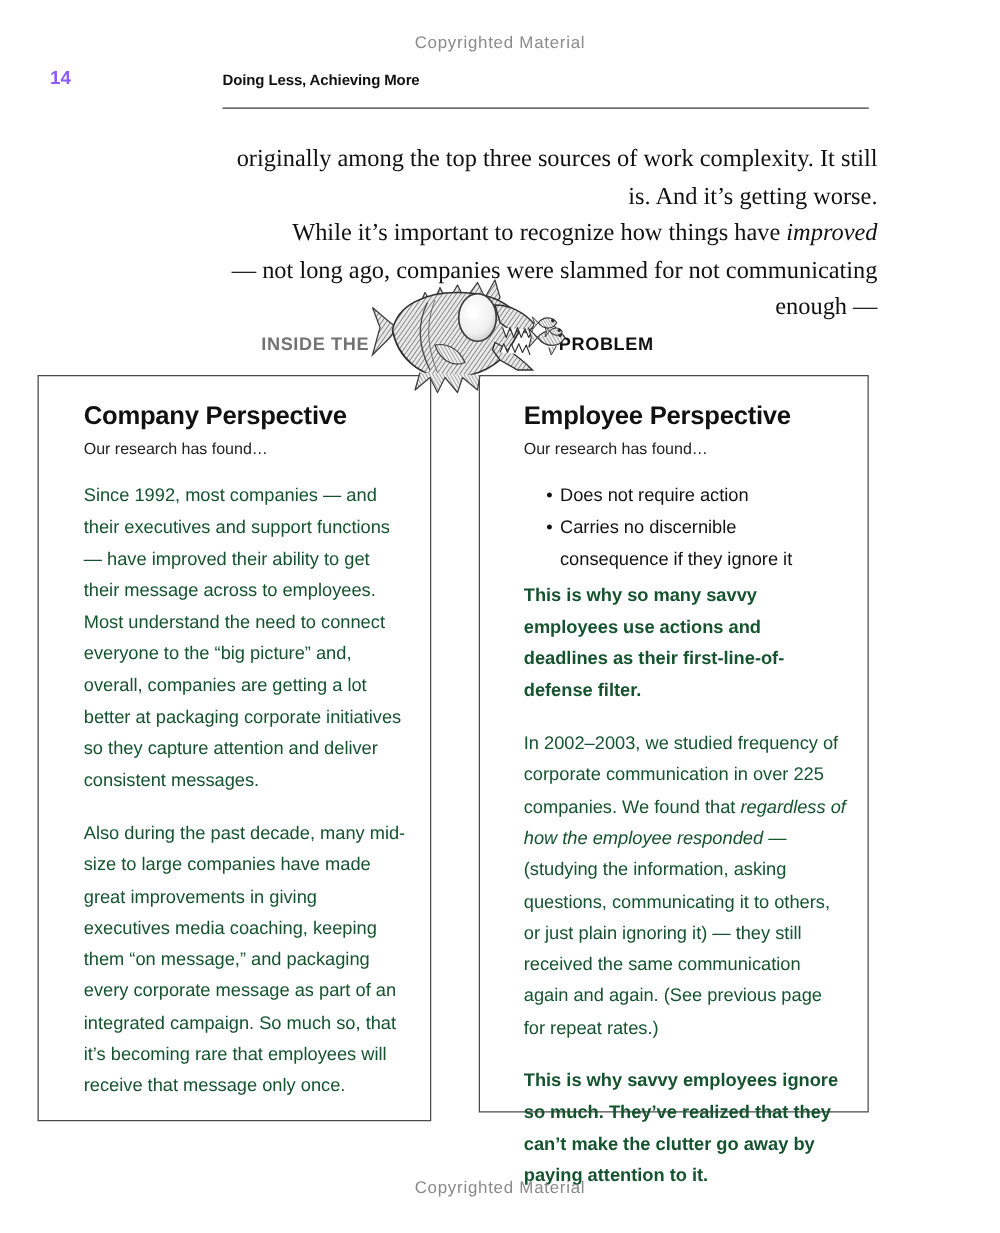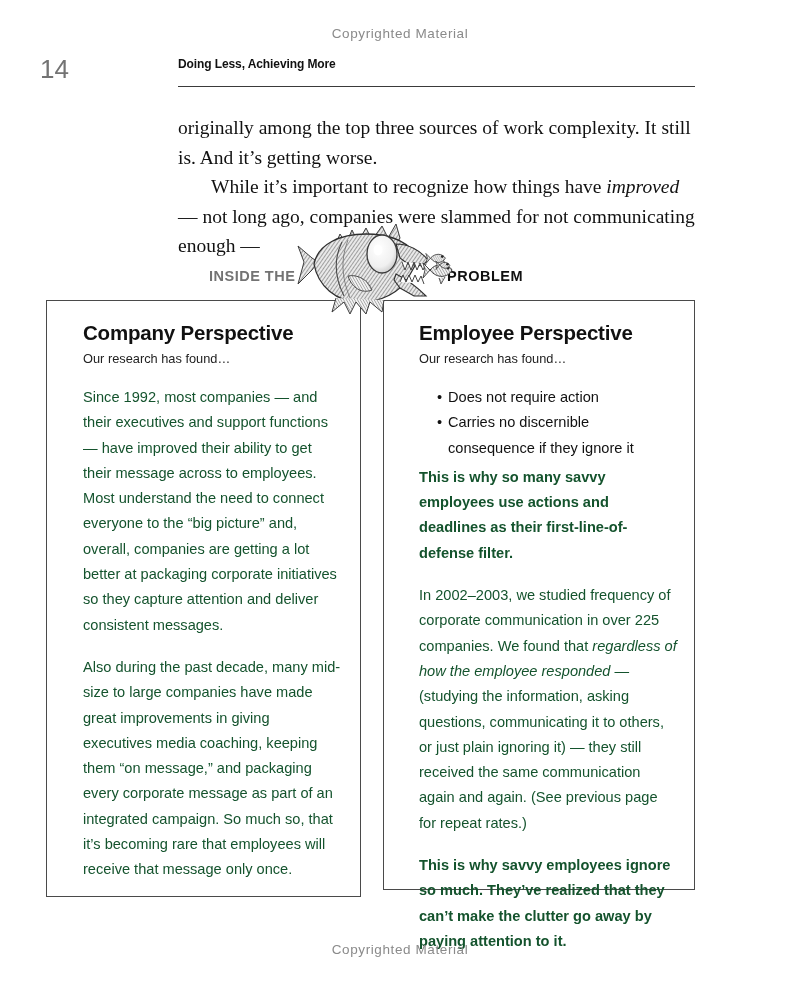--- a/index.html
+++ b/index.html
@@ -44,23 +44,23 @@
     font-size: 13.5px;
     letter-spacing: 0.6px;
     color: #8a8a8a;
   }
 
   .folio {
     position: absolute;
     top: 54px;
     left: 40px;
     font-family: "Liberation Sans", sans-serif;
-    font-weight: normal;
-    font-size: 26px;
-    color: #737373;
+    font-weight: bold;
+    font-size: 15px;
+    color: #8b5cf6;
   }
   .running-title {
     position: absolute;
     top: 57px;
     left: 178px;
     font-family: "Liberation Sans", sans-serif;
     font-weight: bold;
     font-size: 12px;
     letter-spacing: -0.1px;
     color: #111;
@@ -79,21 +79,21 @@
     position: absolute;
     top: 113px;
     left: 178px;
     width: 524px;
     font-family: "Liberation Serif", serif;
     font-size: 19.5px;
     line-height: 29.5px;
     color: #111;
     text-align: left;
   }
-  .body-copy p { margin: 0; }
+  .body-copy p { margin: 0; text-align: right; }
   .body-copy p.indent { text-indent: 33px; }
   .body-copy em { font-style: italic; }
 
   
   .banner {
     position: absolute;
     top: 268px;
     left: 0;
     width: 800px;
     height: 20px;
@@ -131,21 +131,21 @@
   .fish-art svg { display: block; }
 
   
   .panel {
     position: absolute;
     border: 1.4px solid #4a4a4a;
     background: transparent;
     box-sizing: border-box;
   }
   .panel-left {
-    left: 46px;
+    left: 30px;
     top: 300px;
     width: 315px;
     height: 597px;
   }
   .panel-right {
     left: 383px;
     top: 300px;
     width: 312px;
     height: 590px;
   }

